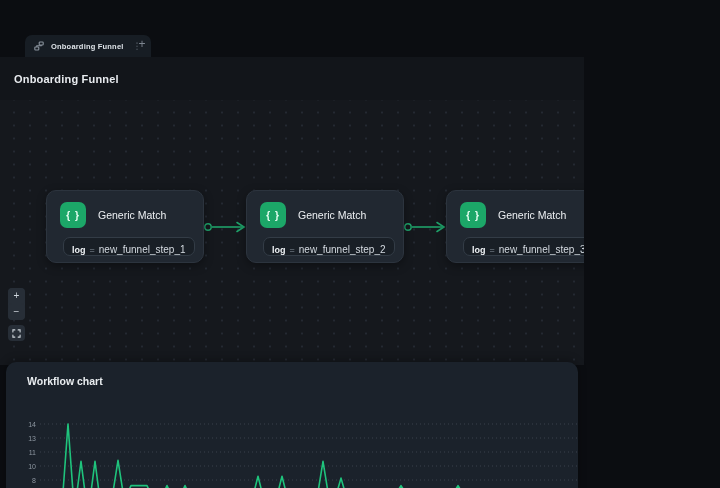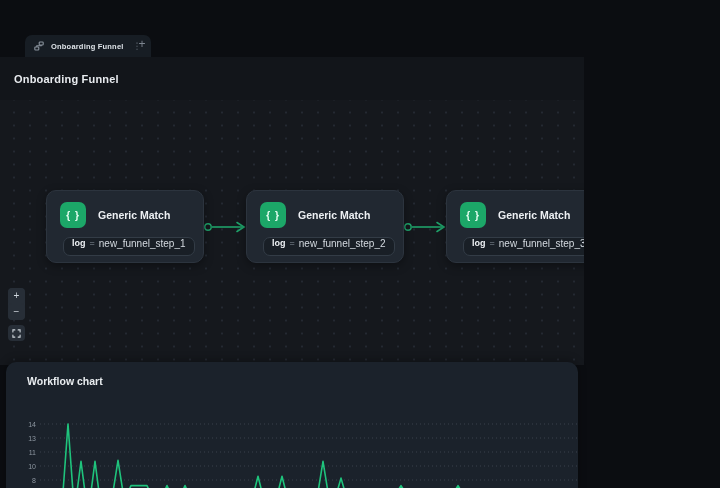--- a/index.html
+++ b/index.html
@@ -26,23 +26,23 @@
             background-image:radial-gradient(circle, #242932 1px, transparent 1.2px);
             background-size:16px 13px; background-position:6px 6px; overflow:hidden; }
   svg.edges { position:absolute; left:0; top:0; width:720px; height:265px; pointer-events:none; }
 
   .node { position:absolute; top:90px; width:158px; height:73px; background:#212831;
           border:1px solid #2c343e; border-radius:10px; box-shadow:0 3px 10px rgba(0,0,0,.35); }
   .node-head { display:flex; align-items:center; gap:12px; padding:11px 0 0 13px; }
   .node-icon { width:26px; height:26px; background:#1ca768; border-radius:7px; color:#eafff4;
                display:flex; align-items:center; justify-content:center; font-size:10px;
                font-weight:700; letter-spacing:1px; flex:0 0 auto; }
-  .node-title { color:#edf0f3; font-size:10.5px; font-weight:700; white-space:nowrap; }
+  .node-title { color:#edf0f3; font-size:10.5px; font-weight:400; white-space:nowrap; }
   .node-badge { position:absolute; left:16px; top:46px; height:19px; background:#191f26;
-                border:1px solid #333c46; border-radius:7px; display:inline-flex; align-items:flex-start;
+                border:1px solid #333c46; border-radius:7px; display:inline-flex; align-items:flex-end;
                 gap:4px; padding:0 8px; white-space:nowrap; }
   .badge-key { color:#f0f3f6; font-size:9px; font-weight:700; }
   .badge-op  { color:#8b949e; font-size:9px; }
   .badge-val { color:#d4dae0; font-size:10px; }
 
   
   .zoomctl { position:absolute; left:8px; top:188px; width:17px; display:flex;
              flex-direction:column; gap:5px; }
   .zbtn-group { background:#272e37; border-radius:4px; overflow:hidden; }
   .zbtn { width:17px; height:16px; display:flex; align-items:center; justify-content:center;

